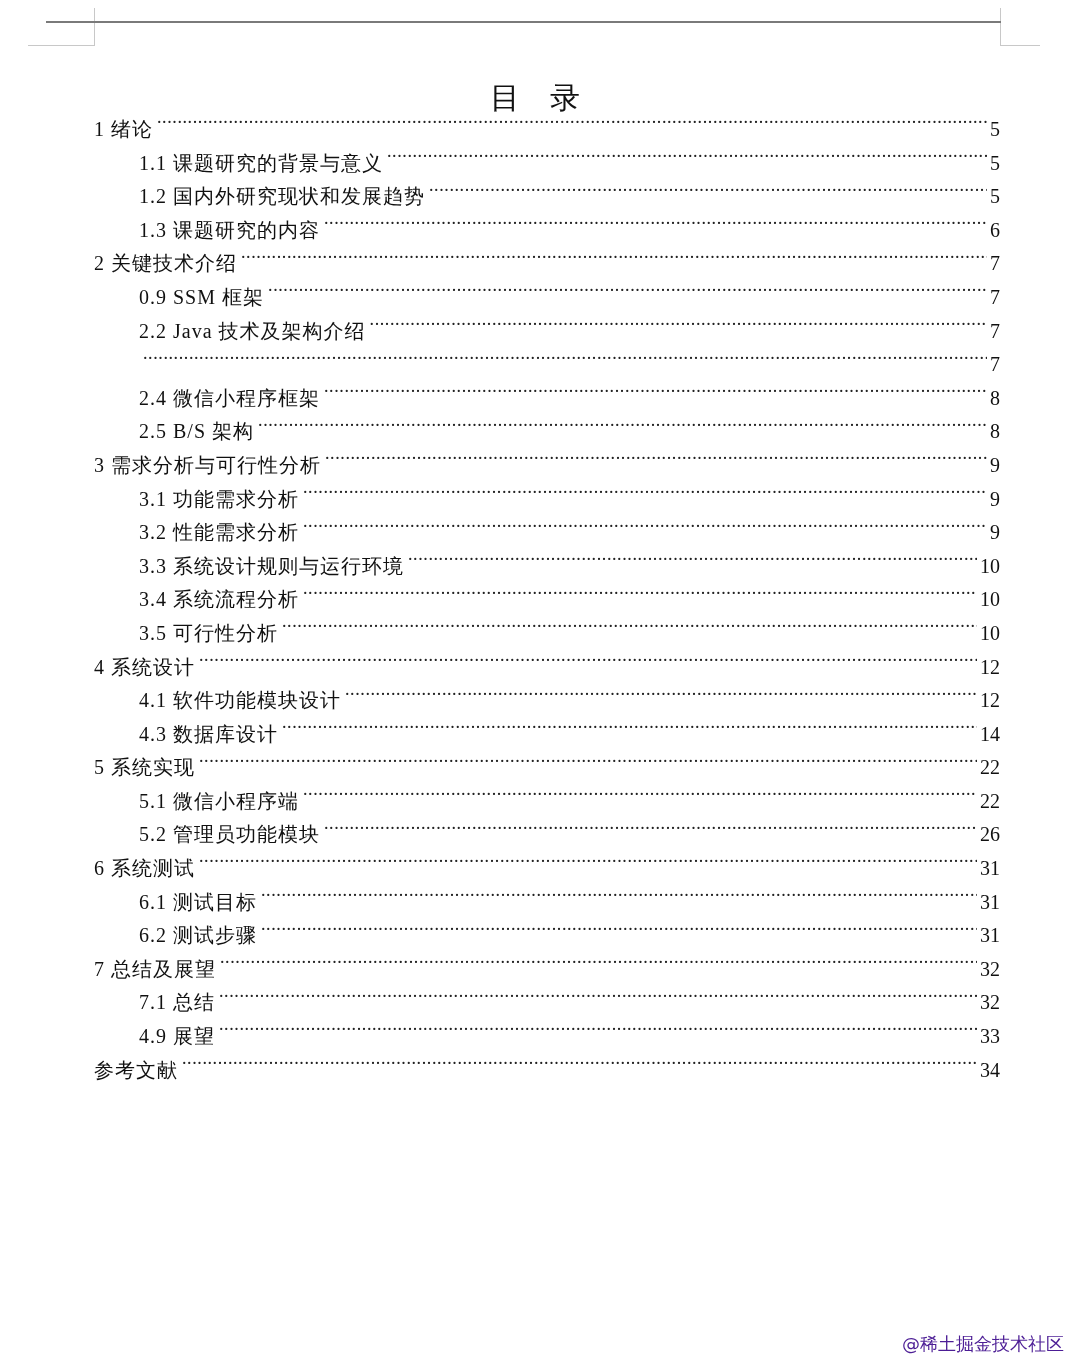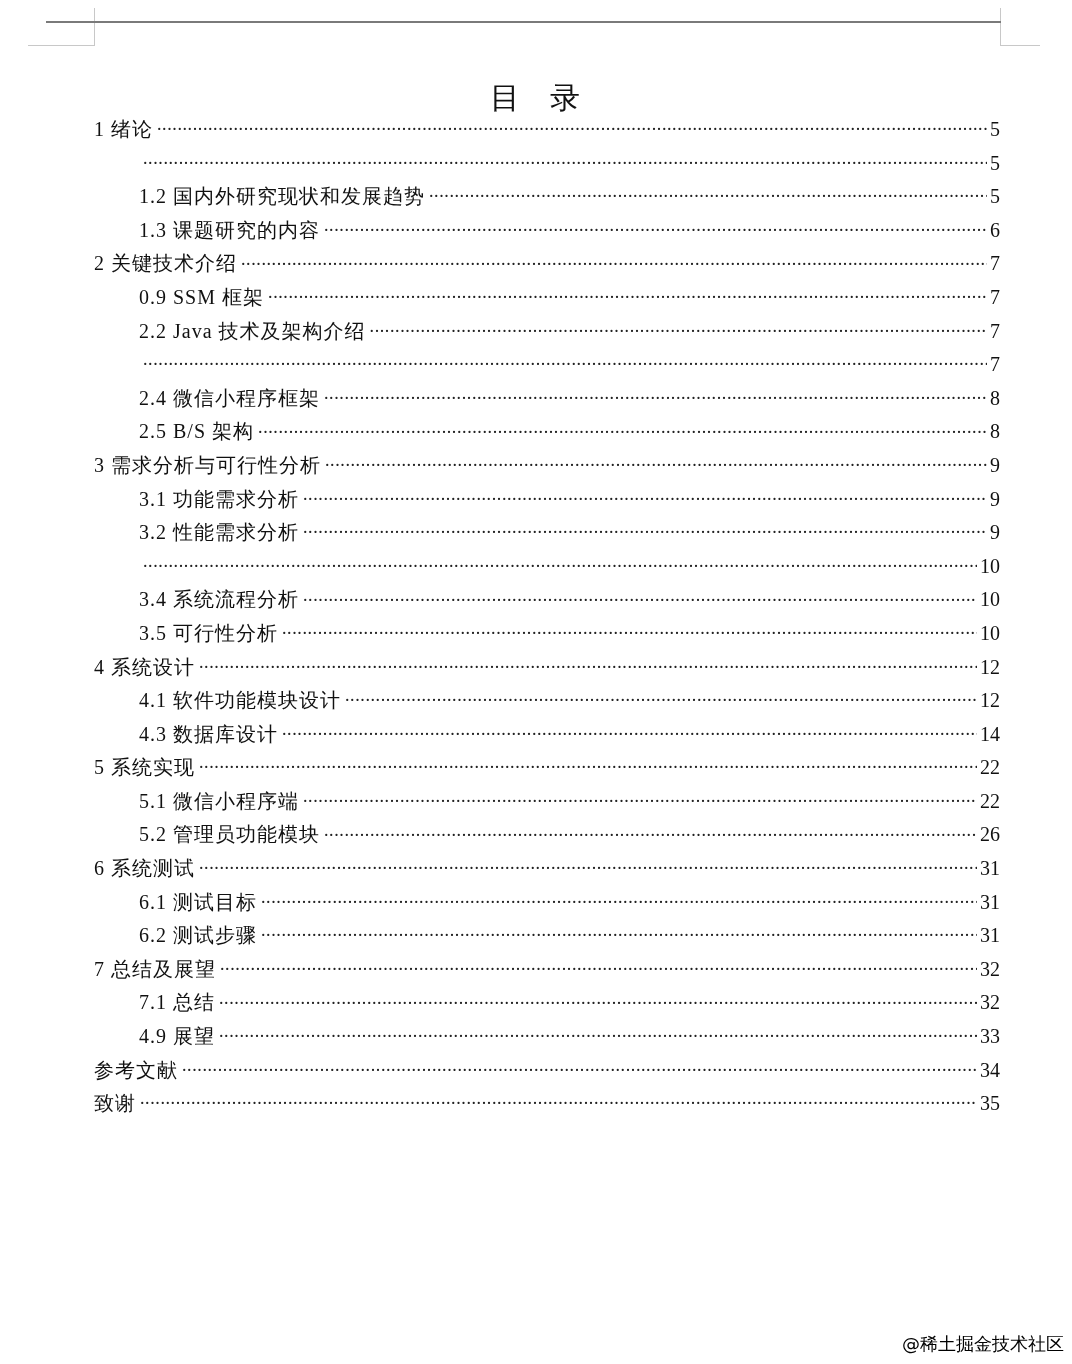--- a/index.html
+++ b/index.html
@@ -40,21 +40,21 @@
       position: absolute;
       left: 94px;
       top: 113px;
       width: 906px;
       margin: 0;
       padding: 0;
       list-style: none;
     }
     .toc-entry {
       display: flex;
-      align-items: center;
+      align-items: flex-start;
       height: 33.6px;
       font-size: 20px;
       line-height: 33.6px;
       white-space: nowrap;
     }
     .toc-entry.level-2 { padding-left: 45px; }
     .toc-label {
       flex: 0 0 auto;
       letter-spacing: 1px;
     }
@@ -77,41 +77,42 @@
     .toc-page {
       flex: 0 0 auto;
       text-align: right;
     }
     .watermark {
       position: absolute;
       right: 8px;
       bottom: 8px;
       font-family: "DejaVu Sans", "Liberation Sans", sans-serif;
       font-size: 18px;
-      color: #000000;
+      color: #4c1d95;
     }
   </style>
 </head>
 <body>
 
 <div class="crop-line" style="left:94px;top:8px;width:1px;height:37px;"></div>
 <div class="crop-line" style="left:28px;top:45px;width:67px;height:1px;"></div>
 <div class="crop-line" style="left:1000px;top:8px;width:1px;height:37px;"></div>
 <div class="crop-line" style="left:1000px;top:45px;width:40px;height:1px;"></div>
 <div class="header-rule"></div>
 
 <h1 class="toc-title">目录</h1>
 
 <ul class="toc" id="toc-list">
     <li class="toc-entry level-1">
       <span class="toc-label">1 绪论</span>
       <span class="toc-leader"></span>
       <span class="toc-page">5</span>
     </li>
     <li class="toc-entry level-2">
+      <span class="toc-label">1.1  课题研究的背景与意义</span>
       <span class="toc-leader"></span>
       <span class="toc-page">5</span>
     </li>
     <li class="toc-entry level-2">
       <span class="toc-label">1.2  国内外研究现状和发展趋势</span>
       <span class="toc-leader"></span>
       <span class="toc-page">5</span>
     </li>
     <li class="toc-entry level-2">
       <span class="toc-label">1.3  课题研究的内容</span>
@@ -156,20 +157,21 @@
       <span class="toc-label">3.1 功能需求分析</span>
       <span class="toc-leader"></span>
       <span class="toc-page">9</span>
     </li>
     <li class="toc-entry level-2">
       <span class="toc-label">3.2  性能需求分析</span>
       <span class="toc-leader"></span>
       <span class="toc-page">9</span>
     </li>
     <li class="toc-entry level-2">
+      <span class="toc-label">3.3 系统设计规则与运行环境</span>
       <span class="toc-leader"></span>
       <span class="toc-page">10</span>
     </li>
     <li class="toc-entry level-2">
       <span class="toc-label">3.4 系统流程分析</span>
       <span class="toc-leader"></span>
       <span class="toc-page">10</span>
     </li>
     <li class="toc-entry level-2">
       <span class="toc-label">3.5  可行性分析</span>
@@ -234,20 +236,15 @@
     <li class="toc-entry level-2">
       <span class="toc-label">4.9  展望</span>
       <span class="toc-leader"></span>
       <span class="toc-page">33</span>
     </li>
     <li class="toc-entry level-1">
       <span class="toc-label">参考文献</span>
       <span class="toc-leader"></span>
       <span class="toc-page">34</span>
     </li>
-    <li class="toc-entry level-1">
-      <span class="toc-label">致谢</span>
-      <span class="toc-leader"></span>
-      <span class="toc-page">35</span>
-    </li>
   </ul>
 
 <div class="watermark">@稀土掘金技术社区</div>
 
 </body></html>

